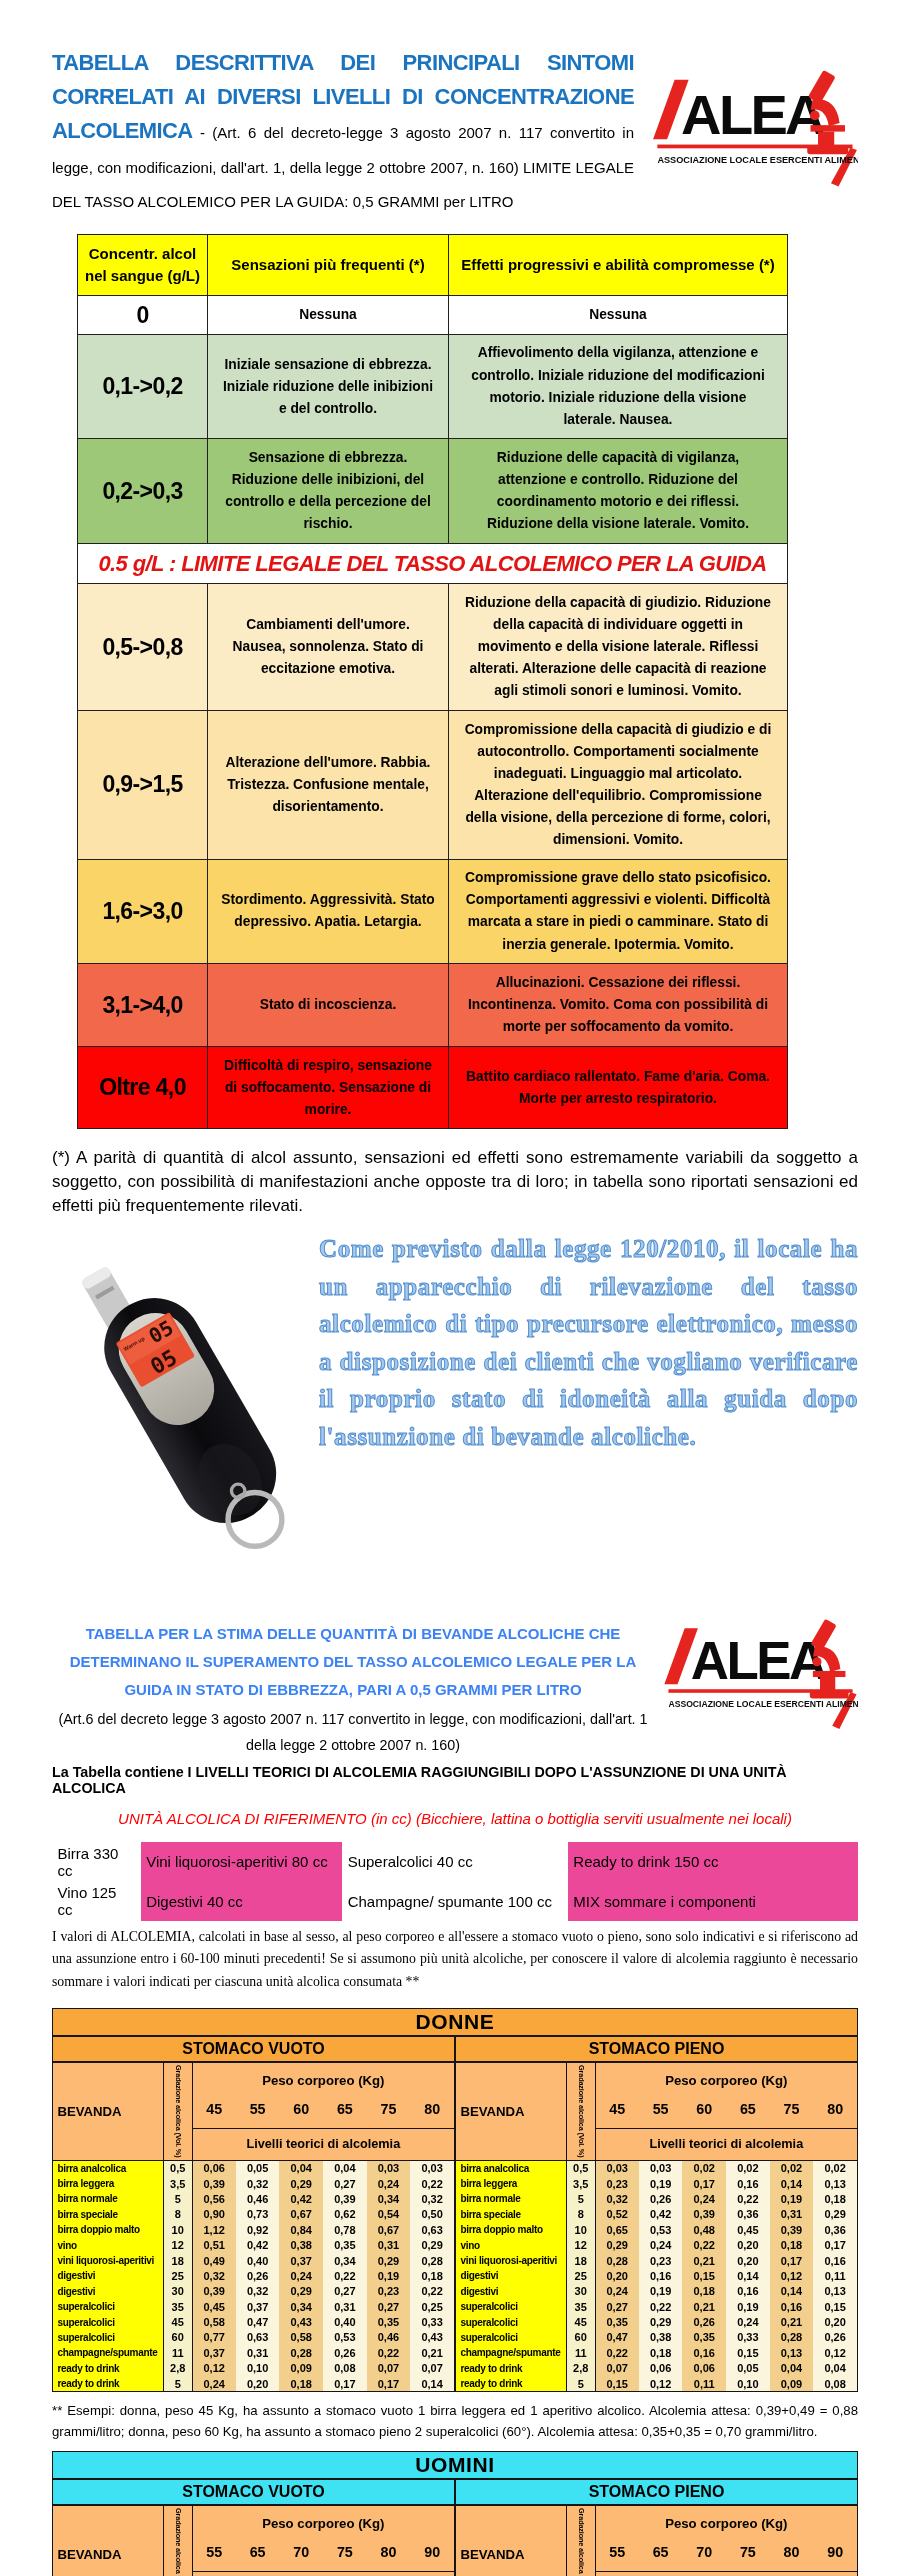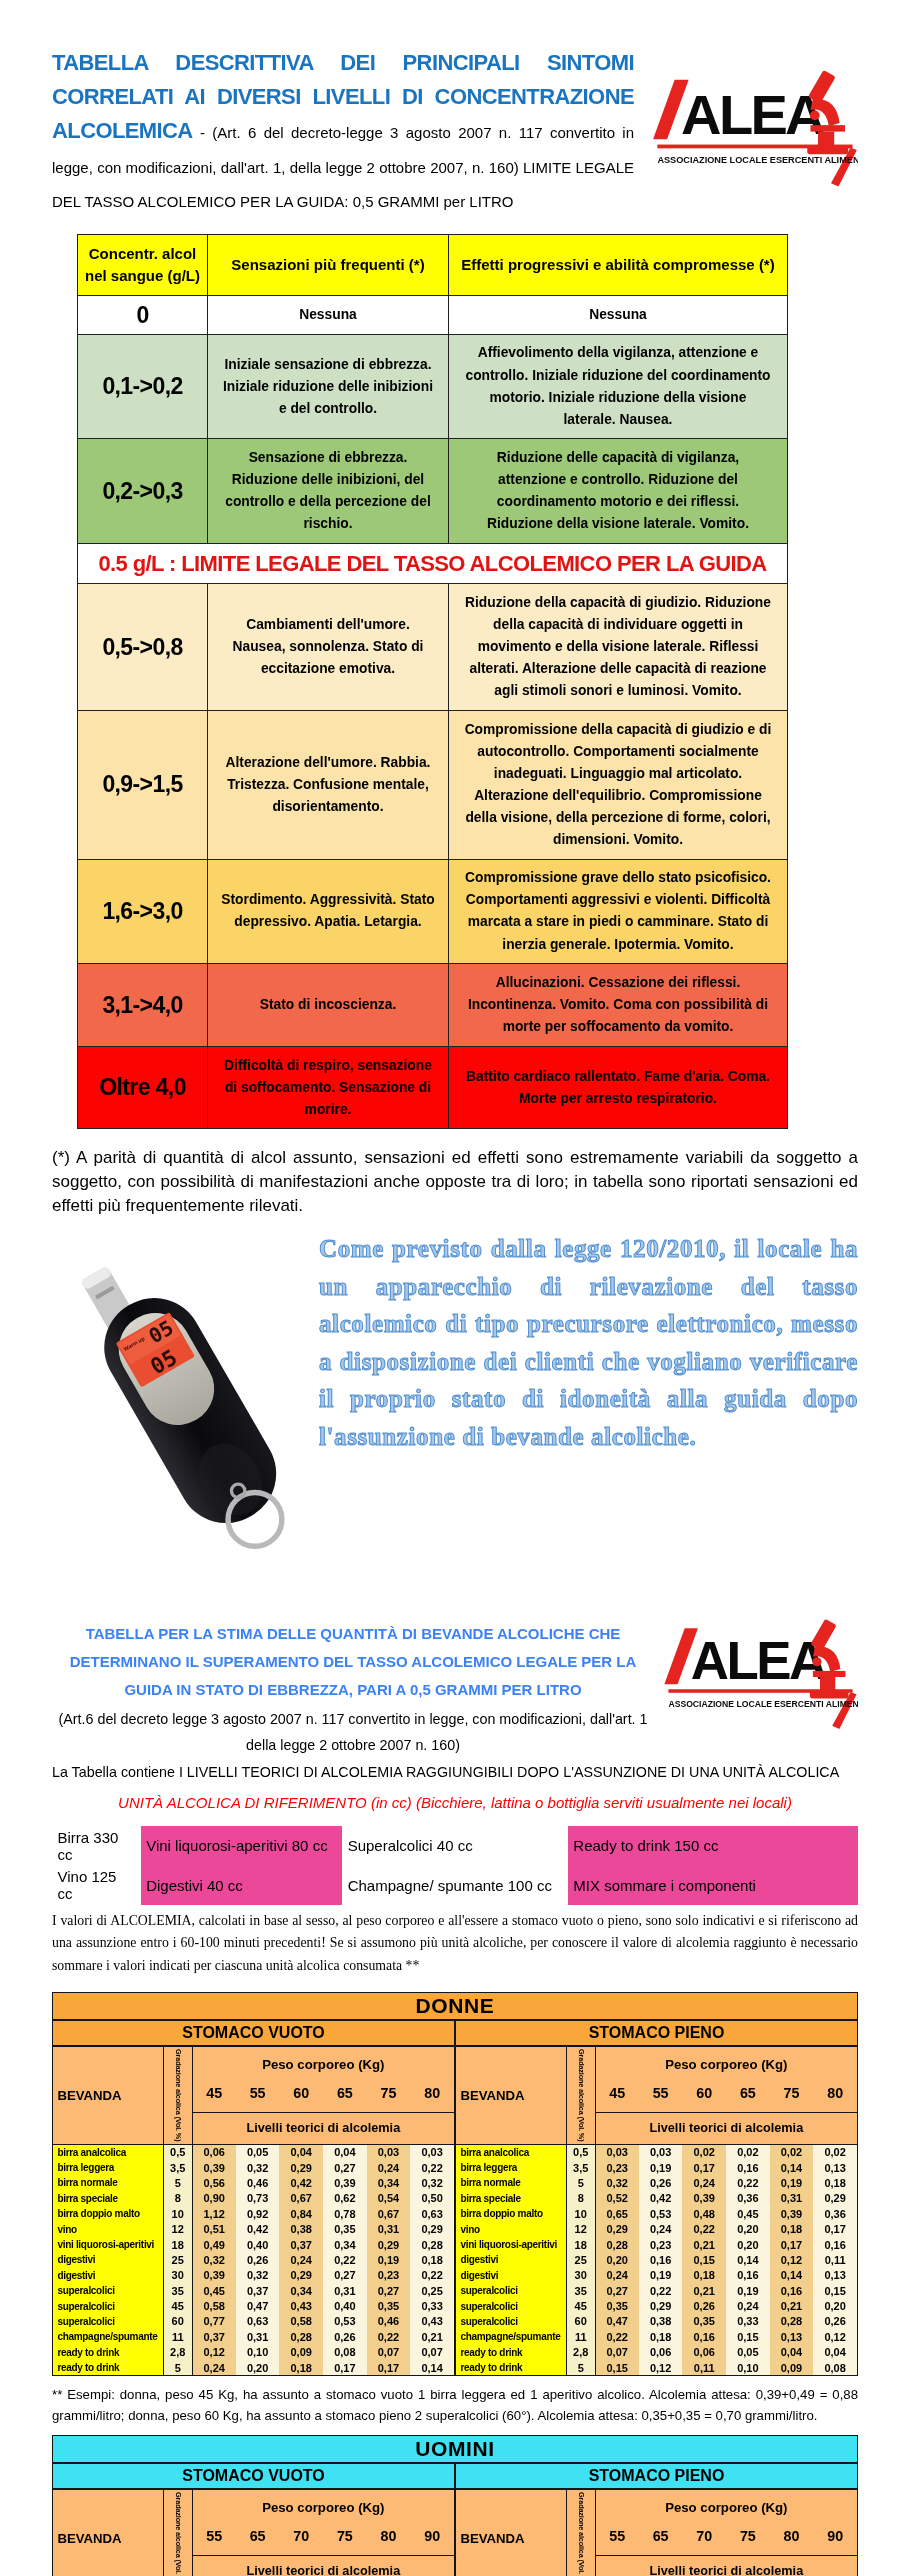--- a/index.html
+++ b/index.html
@@ -31,21 +31,21 @@
       font-size:25px;line-height:1.5;color:#a6c9ec;-webkit-text-stroke:1px #5590cf;
       text-shadow:0 0 0.6px #5590cf;letter-spacing:0.6px;}
   .clear{clear:both;}
 
   
   .sec2-head{display:flex;margin-top:43px;align-items:flex-start;}
   .sec2-titles{flex:1;text-align:center;padding-top:3.3px;}
   .sec2-title{color:#3b82f6;font-weight:bold;font-size:15px;line-height:1.85;margin:0;}
   .sec2-sub{font-size:14.3px;line-height:1.8;margin:3.3px 0 0 0;}
   .sec2-logo{width:194px;margin-left:10px;}
-  .sec2-intro{font-size:14.3px;margin-top:5.5px;}
+  .sec2-intro{font-size:14.3px;margin-top:5.5px;font-weight:bold;}
   .sec2-red{color:#ff0000;font-size:15px;text-align:center;margin-top:8.8px;font-style:italic;}
   .units-table{border-collapse:collapse;width:100%;margin-top:8.8px;font-size:15px;}
   .units-table td{padding:2.8px 5.5px;height:22px;vertical-align:middle;}
   .units-table td.gray{background:#ec4899;}
   .u-c1{width:11%;} .u-c2{width:25%;} .u-c3{width:28%;} .u-c4{width:36%;}
   .sec2-note{font-size:13.8px;line-height:1.65;text-align:justify;margin-top:4.4px;font-family:Liberation Serif, serif;}
 
   
   .bev-wrap{border:1.7px solid #151515;margin-top:8.8px;}
   .band{display:flex;align-items:center;justify-content:center;}
@@ -113,28 +113,28 @@
         <td>Effetti progressivi e abilità compromesse (*)</td>
       </tr>
     <tr style="background: rgb(255, 255, 255);">
           <td class="level-cell">0</td>
           <td class="sens-cell">Nessuna</td>
           <td class="eff-cell">Nessuna</td>
         </tr>
         <tr style="background: rgb(205, 224, 195);">
           <td class="level-cell">0,1-&gt;0,2</td>
           <td class="sens-cell">Iniziale sensazione di ebbrezza. Iniziale riduzione delle inibizioni e del controllo.</td>
-          <td class="eff-cell">Affievolimento della vigilanza, attenzione e controllo. Iniziale riduzione del coordinamento motorio. Iniziale riduzione della visione laterale. Nausea.</td>
+          <td class="eff-cell">Affievolimento della vigilanza, attenzione e controllo. Iniziale riduzione del modificazioni motorio. Iniziale riduzione della visione laterale. Nausea.</td>
         </tr>
         <tr style="background: rgb(156, 200, 119);">
           <td class="level-cell">0,2-&gt;0,3</td>
           <td class="sens-cell">Sensazione di ebbrezza. Riduzione delle inibizioni, del controllo e della percezione del rischio.</td>
           <td class="eff-cell">Riduzione delle capacità di vigilanza, attenzione e controllo. Riduzione del coordinamento motorio e dei riflessi. Riduzione della visione laterale. Vomito.</td>
         </tr>
-        <tr style="background: #a21caf;">
+        <tr style="background: #a21caf; font-style: italic;">
           <td colspan="3" class="banner-cell">0.5 g/L : LIMITE LEGALE DEL TASSO ALCOLEMICO PER LA GUIDA</td>
         </tr>
         <tr style="background: rgb(252, 236, 197);">
           <td class="level-cell">0,5-&gt;0,8</td>
           <td class="sens-cell">Cambiamenti dell'umore. Nausea, sonnolenza. Stato di eccitazione emotiva.</td>
           <td class="eff-cell">Riduzione della capacità di giudizio. Riduzione della capacità di individuare oggetti in movimento e della visione laterale. Riflessi alterati. Alterazione delle capacità di reazione agli stimoli sonori e luminosi. Vomito.</td>
         </tr>
         <tr style="background: rgb(251, 227, 169);">
           <td class="level-cell">0,9-&gt;1,5</td>
           <td class="sens-cell">Alterazione dell'umore. Rabbia. Tristezza. Confusione mentale, disorientamento.</td>

